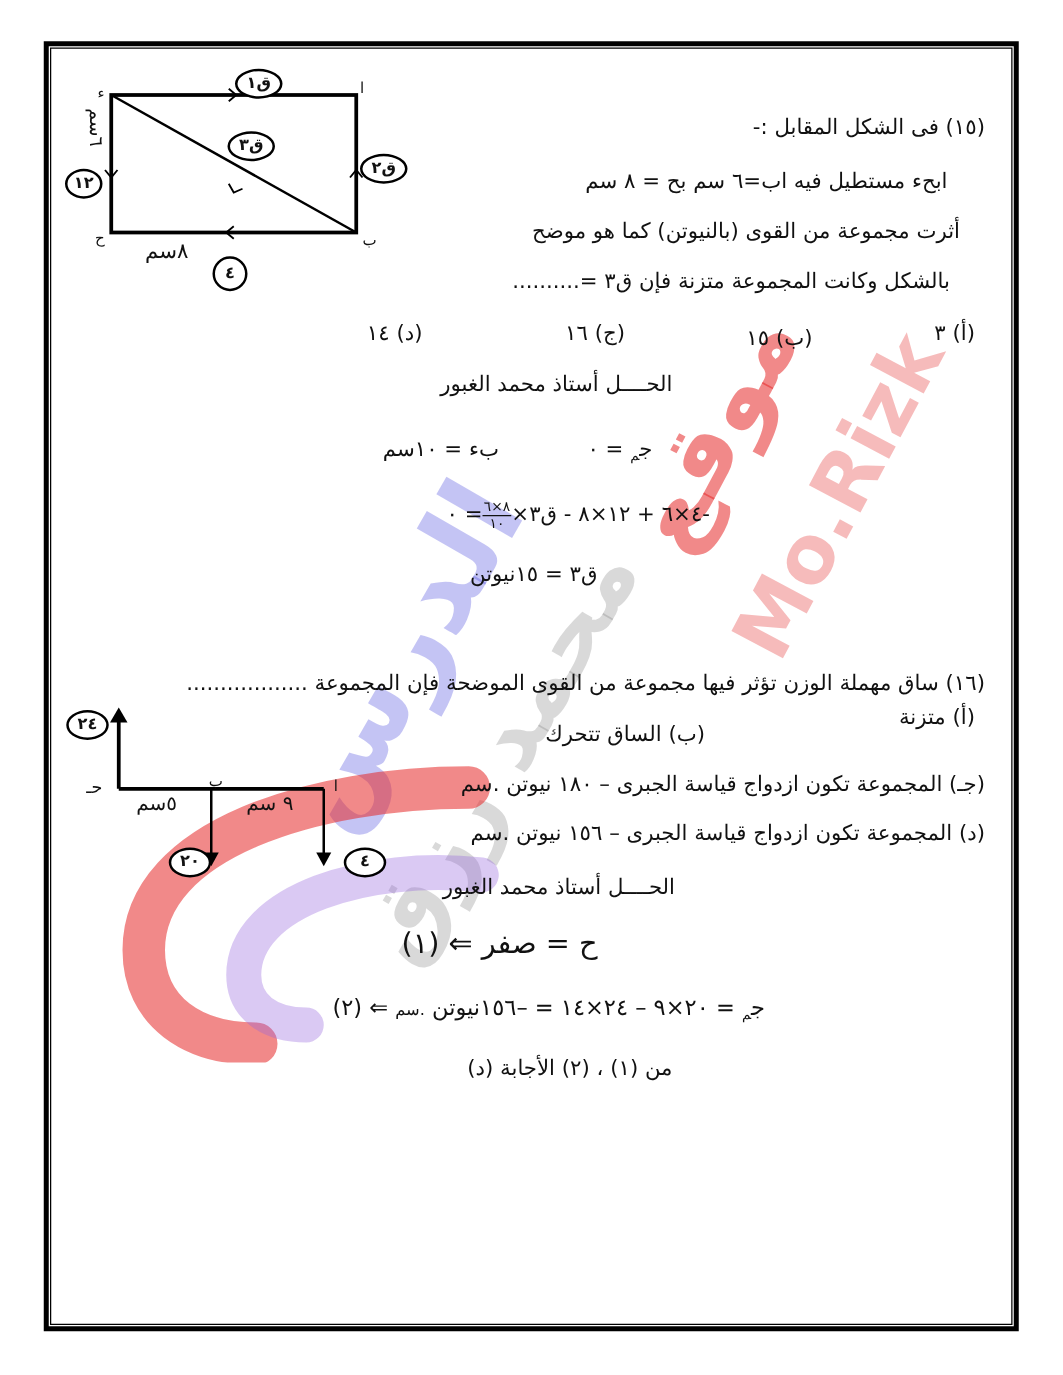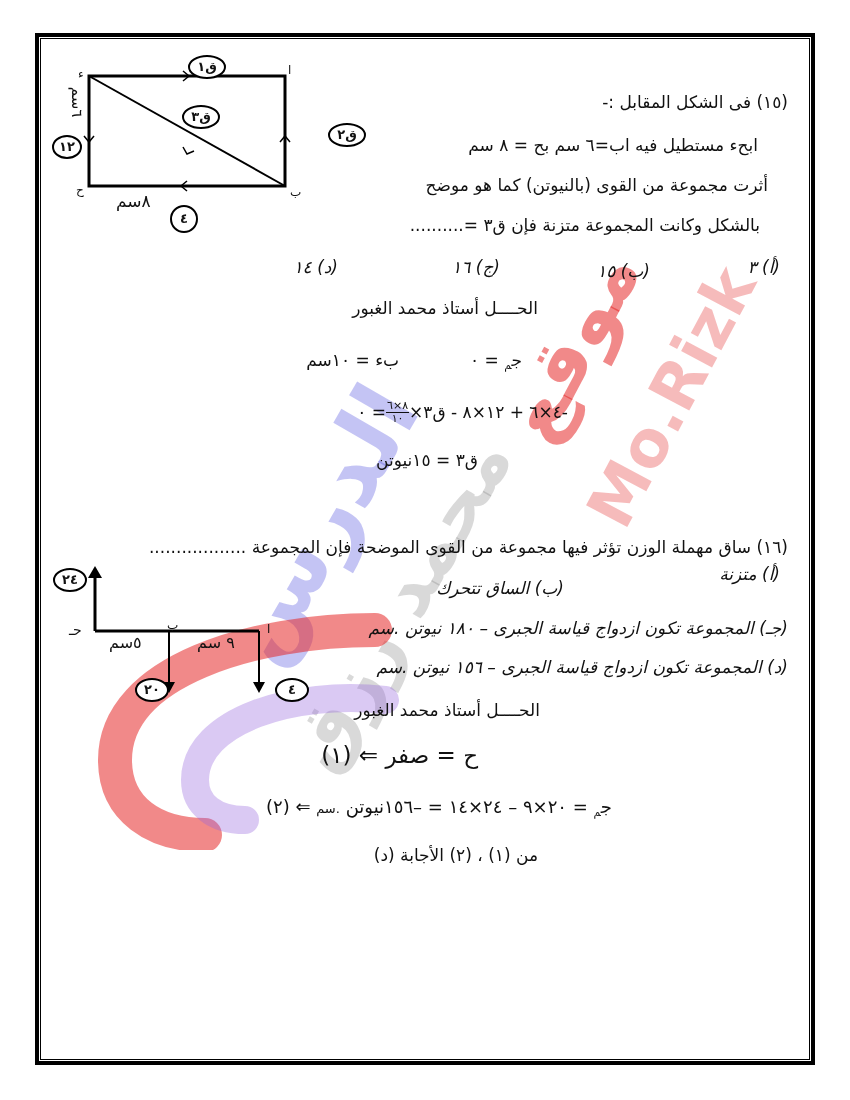--- a/index.html
+++ b/index.html
@@ -24,21 +24,21 @@
   .rtl { direction: rtl; unicode-bidi: embed; position: absolute; white-space: nowrap; font-size: 17px; }
   .bold { font-weight: normal; }
   .diagram { position: absolute; }
   .circled { position: absolute; border: 2px solid #000; border-radius: 50%; text-align: center;
              font-size: 13px; font-weight: bold; line-height: 20px; height: 20px; background: #fff; }
   .lbl { position: absolute; font-size: 12px; }
   .frac { display: inline-block; vertical-align: middle; text-align: center; font-size: 11px; line-height: 12px; }
   .frac .num { border-bottom: 1px solid #111; display: block; padding: 0 1px; }
   .frac .den { display: block; }
   .sub { font-size: 11px; vertical-align: -3px; }
-  .opt { position: absolute; direction: rtl; white-space: nowrap; font-size: 17px; font-style: italic; }
+  .opt { position: absolute; direction: rtl; white-space: nowrap; font-size: 17px; }
 </style>
 </head>
 <body>
 
 <div class="watermark wm-blue">الدرس</div>
 <div class="watermark wm-grey">محمد رزق</div>
 <div class="watermark wm-red-top">موقع</div>
 <div class="watermark wm-rizk">Mo.Rizk</div>
 <svg class="wm-swoosh" viewBox="0 0 330 240">
   <path d="M300 20 C180 20, 40 60, 40 150 C40 200, 80 225, 130 225" fill="none" stroke="rgba(230,40,40,0.55)" stroke-width="34" stroke-linecap="round"></path>
@@ -58,21 +58,21 @@
     <polyline points="24,81 29,87 34,81" fill="none" stroke="#000" stroke-width="1.5"></polyline>
     <polyline points="127,126 121,131 127,136" fill="none" stroke="#000" stroke-width="1.5"></polyline>
     <polyline points="123,92 127,99 134,96" fill="none" stroke="#000" stroke-width="1.5"></polyline>
   </svg>
   <span class="lbl" style="left:18px; top:12px;">ء</span>
   <span class="lbl" style="left:228px; top:8px;">ا</span>
   <span class="lbl" style="left:16px; top:128px;">ح</span>
   <span class="lbl" style="left:230px; top:130px;">ب</span>
   <span class="circled" style="left:128px; top:0px; width:34px;">ق١</span>
   <span class="circled" style="left:122px; top:50px; width:34px;">ق٣</span>
-  <span class="circled" style="left:228px; top:68px; width:34px;margin-left:40px;">ق٢</span>
+  <span class="circled" style="left:228px; top:68px; width:34px;">ق٢</span>
   <span class="circled" style="left:-8px; top:80px; width:26px;">١٢</span>
   <span class="circled" style="left:110px; top:150px; width:24px; height:24px; line-height:24px;">٤</span>
   <span class="lbl" style="left:2px; top:38px; font-size:15px; transform:rotate(90deg); direction:rtl;">٦سم</span>
   <span class="lbl" style="left:56px; top:136px; font-size:17px; direction:rtl;">٨سم</span>
 </div>
 
 <div class="rtl" style="right:62px; top:92px;">(١٥) فى الشكل المقابل :-</div>
 <div class="rtl" style="right:92px; top:135px;">ابحء مستطيل فيه اب=٦ سم بح = ٨ سم</div>
 <div class="rtl" style="right:82px; top:175px;">أثرت مجموعة من القوى  (بالنيوتن) كما هو موضح</div>
 <div class="rtl" style="right:90px; top:215px;">بالشكل  وكانت المجموعة متزنة  فإن ق٣ =..........</div>

